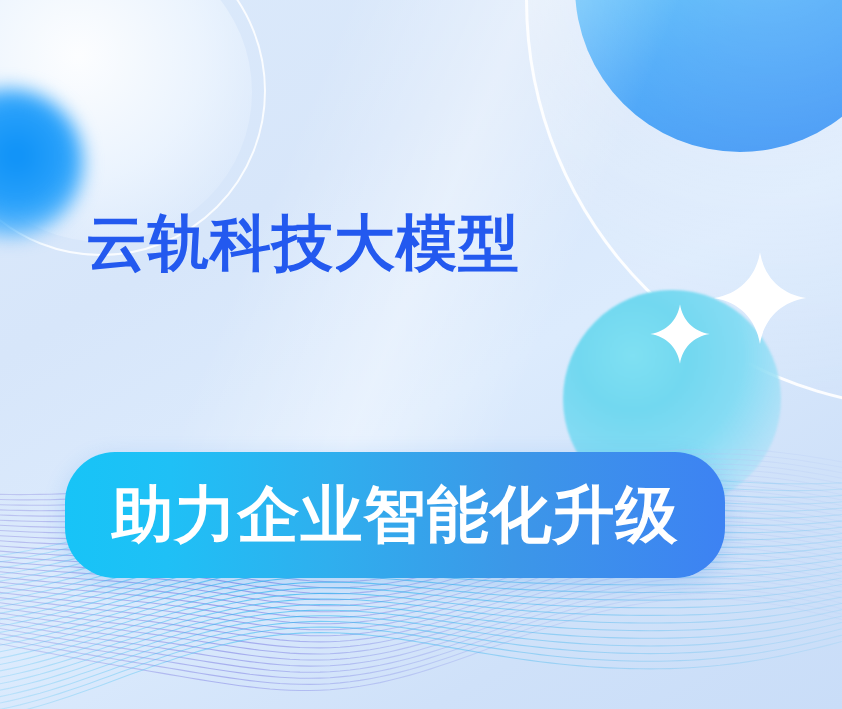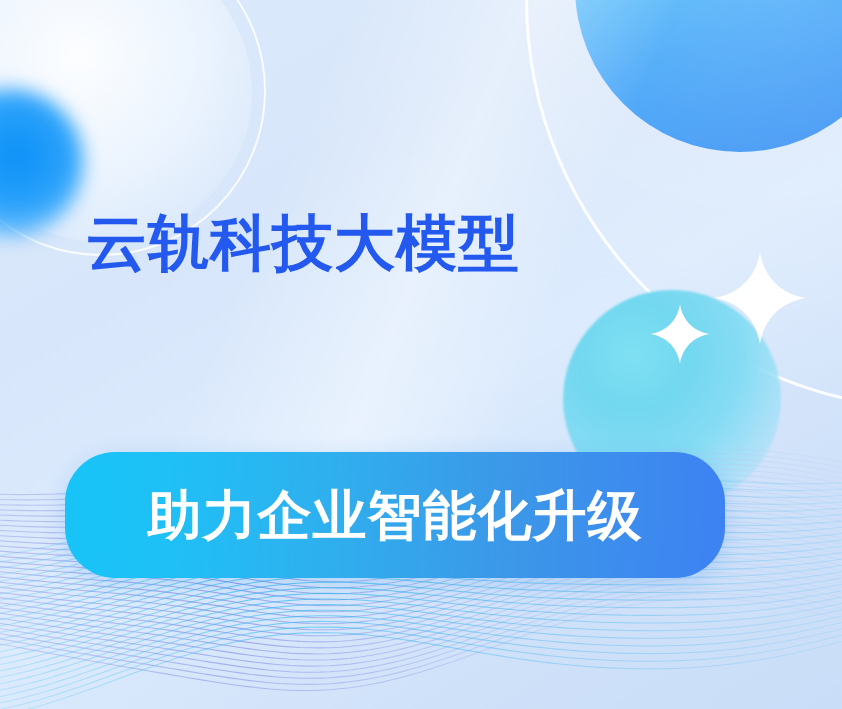--- a/index.html
+++ b/index.html
@@ -146,21 +146,21 @@
     border-radius: 50px;
     background: linear-gradient(92deg, #17c4f7 0%, #1fc0f6 16%, #2fafee 40%, #3c97e8 68%, #3d82f3 100%);
     display: flex;
     align-items: center;
     justify-content: center;
     box-shadow: 0 6px 22px rgba(45,140,235,0.22);
   }
   .cta-text {
     color: #ffffff;
     font-weight: bold;
-    font-size: 54px;
+    font-size: 62px;
     letter-spacing: 1px;
     white-space: nowrap;
     line-height: 1;
   }
 </style>
 </head>
 <body>
 
 <div id="poster">
 

